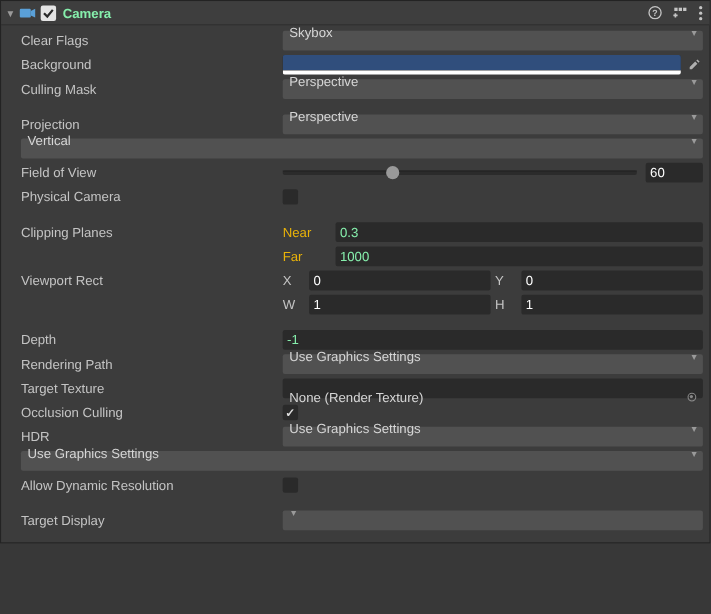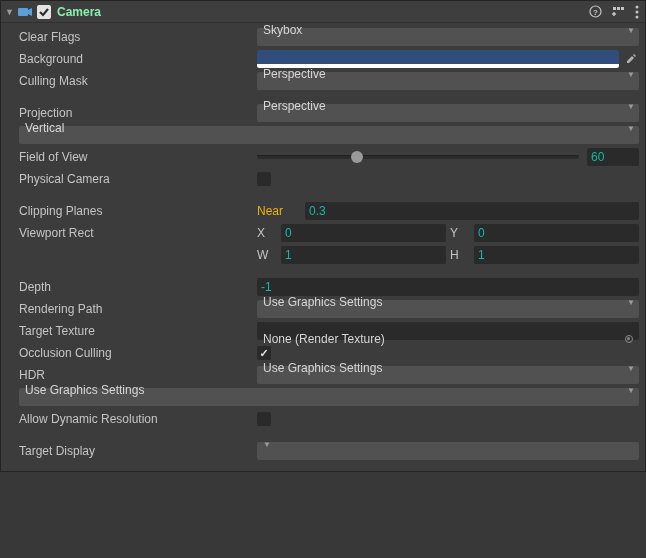--- a/index.html
+++ b/index.html
@@ -144,21 +144,21 @@
     width: 12px; height: 12px;
     background: #999;
     border-radius: 50%;
     transform: translate(-50%, -50%);
   }
   .number-input, .text-input {
     height: 18px;
     background: #2a2a2a;
     border: none;
     border-radius: 2px;
-    color: #14b8a6;
+    color: #ffffff;
     padding: 0 4px;
     font-size: 12px;
     font-family: inherit;
   }
   .number-input { width: 52px; }
   .checkbox {
     width: 14px; height: 14px;
     background: #2a2a2a;
     border-radius: 2px;
     cursor: pointer;
@@ -200,21 +200,21 @@
     border: 1.5px solid #888;
     border-radius: 50%;
     position: relative;
   }
   .obj-picker-circle::after {
     content:""; position:absolute; top:1px; left:1px;
     width:3px; height:3px; border-radius:50%; background:#888;
   }
   .wide-input {
     flex:1; height:18px; background:#2a2a2a; border:none; border-radius:2px;
-    color:#14b8a6; padding:0 4px; font-size:12px; font-family:inherit;
+    color:#86efac; padding:0 4px; font-size:12px; font-family:inherit;
   }
 </style>
 </head>
 <body>
 
 <div class="component">
   <div class="header">
     <span class="foldout">▼</span>
     <span class="comp-icon">
       <svg viewBox="0 0 16 12">
@@ -330,20 +330,27 @@
 
     <div class="spacer"></div>
 
     <div class="row">
       <div class="label">Clipping Planes</div>
       <div class="field">
         <span class="sublabel">Near</span>
         <input class="wide-input" value="0.3" style="">
       </div>
     </div>
+    <div class="row">
+      <div class="label"></div>
+      <div class="field">
+        <span class="sublabel">Far</span>
+        <input class="wide-input" value="1000" style="">
+      </div>
+    </div>
 
     <div class="row">
       <div class="label">Viewport Rect</div>
       <div class="quad-row">
         <span class="sublabel-s">X</span>
         <input class="number-input" style="flex: 1 1 0%;" value="0">
         <span class="sublabel-s">Y</span>
         <input class="number-input" style="flex: 1 1 0%;" value="0">
       </div>
     </div>

